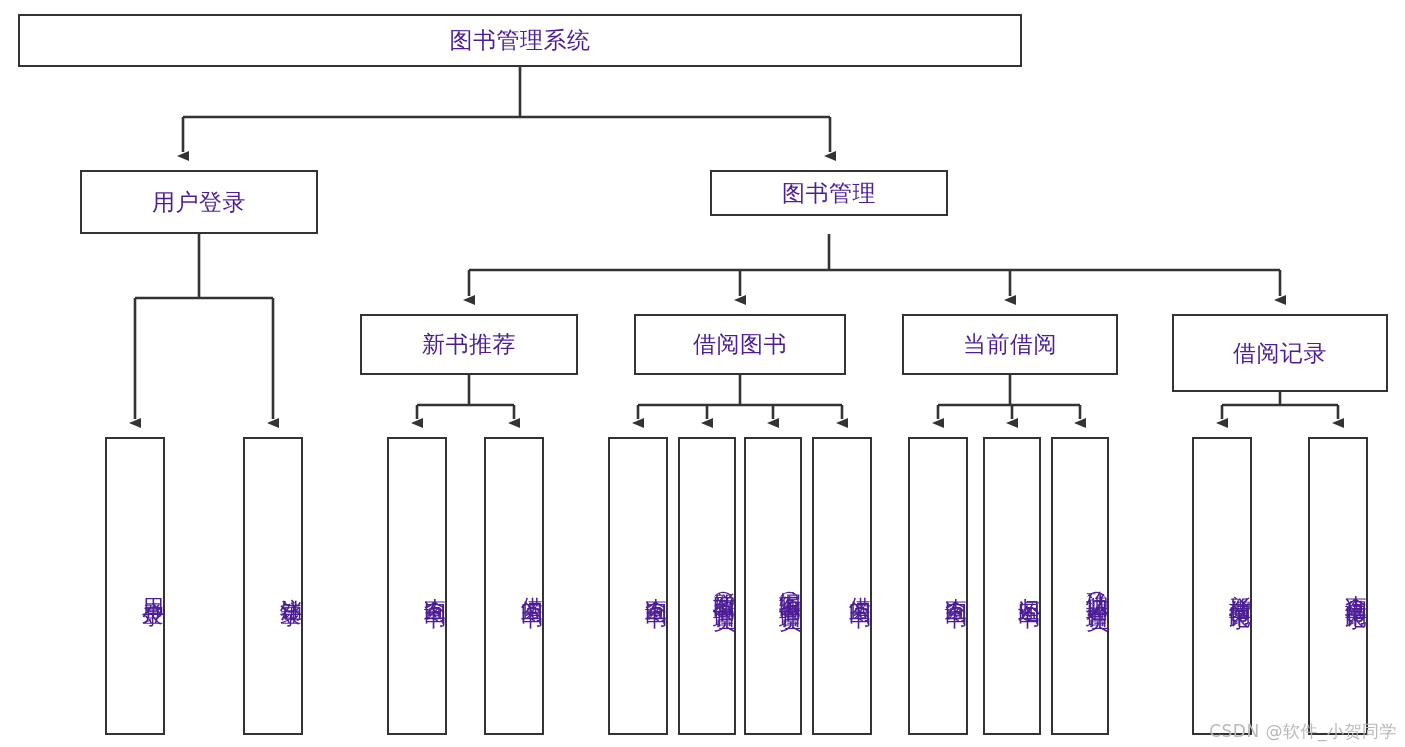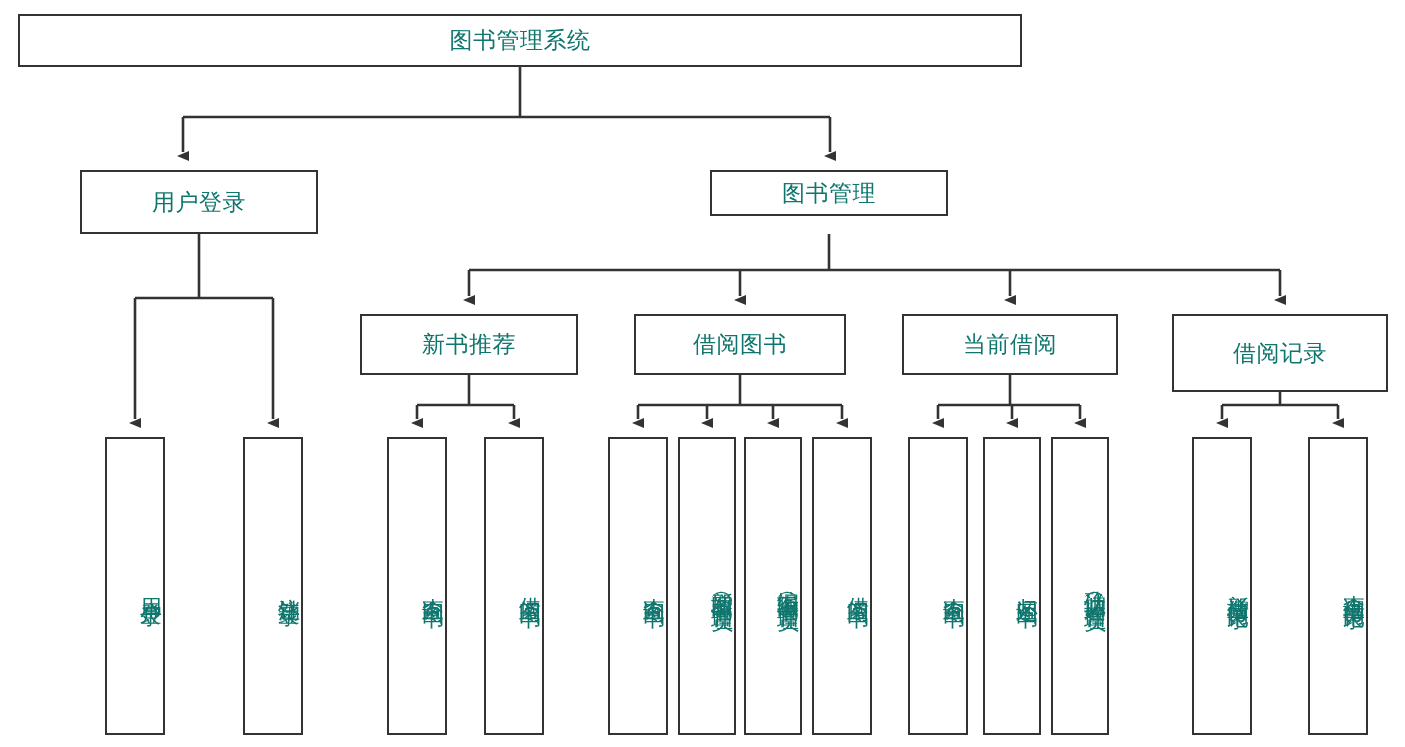--- a/index.html
+++ b/index.html
@@ -26,21 +26,22 @@
     pointer-events: none;
   }
   .node {
     position: absolute;
     box-sizing: border-box;
     background: #ffffff;
     border: 2px solid #333333;
     display: flex;
     align-items: center;
     justify-content: center;
-    color: #0f766e;
+    color: #4c1d95;
+    font-family: Liberation Mono, monospace;
   }
   .node.horiz {
     font-size: 23px;
     letter-spacing: 0.5px;
   }
   .node.vert {
     writing-mode: vertical-rl;
     text-orientation: upright;
     font-size: 22px;
     letter-spacing: 3px;
@@ -182,13 +183,14 @@
   <div class="node vert" id="node-leaf-10" style="left: 1051px; top: 437px; width: 58px; height: 298px;">
     <span class="vtext">确认归还（管理员）</span>
   </div>
   <div class="node vert" id="node-leaf-11" style="left: 1192px; top: 437px; width: 60px; height: 298px;">
     <span class="vtext">新增借阅记录</span>
   </div>
   <div class="node vert" id="node-leaf-12" style="left: 1308px; top: 437px; width: 60px; height: 298px;">
     <span class="vtext">查询借阅记录</span>
   </div>
 
+  <div id="watermark">CSDN @软件_小贺同学</div>
 </div>
 
 </body></html>

